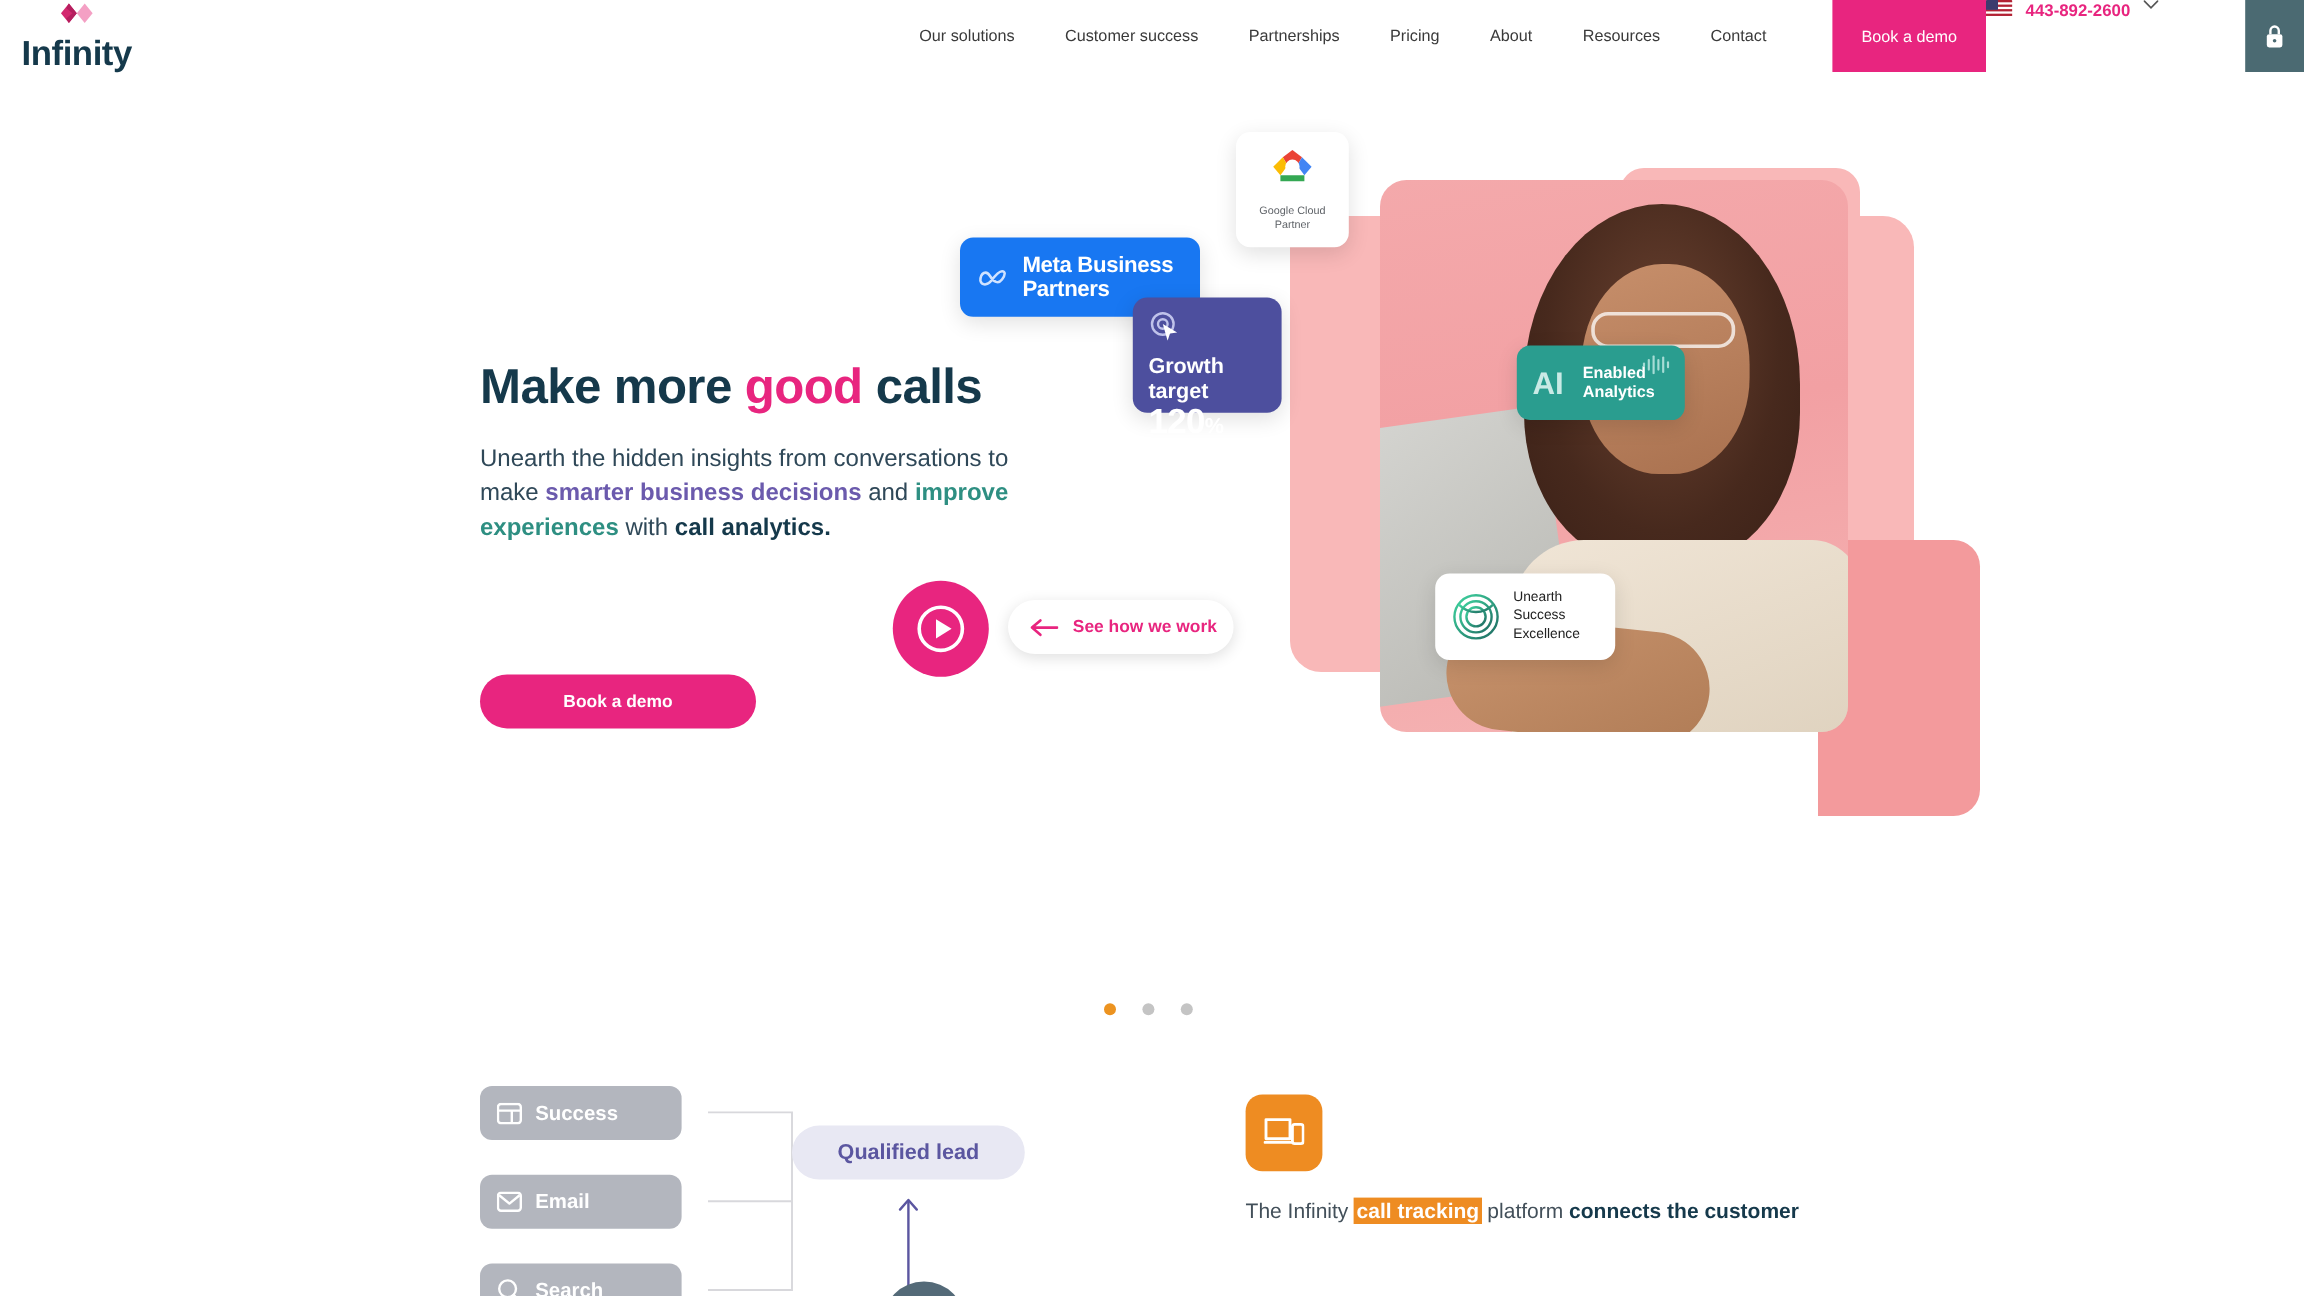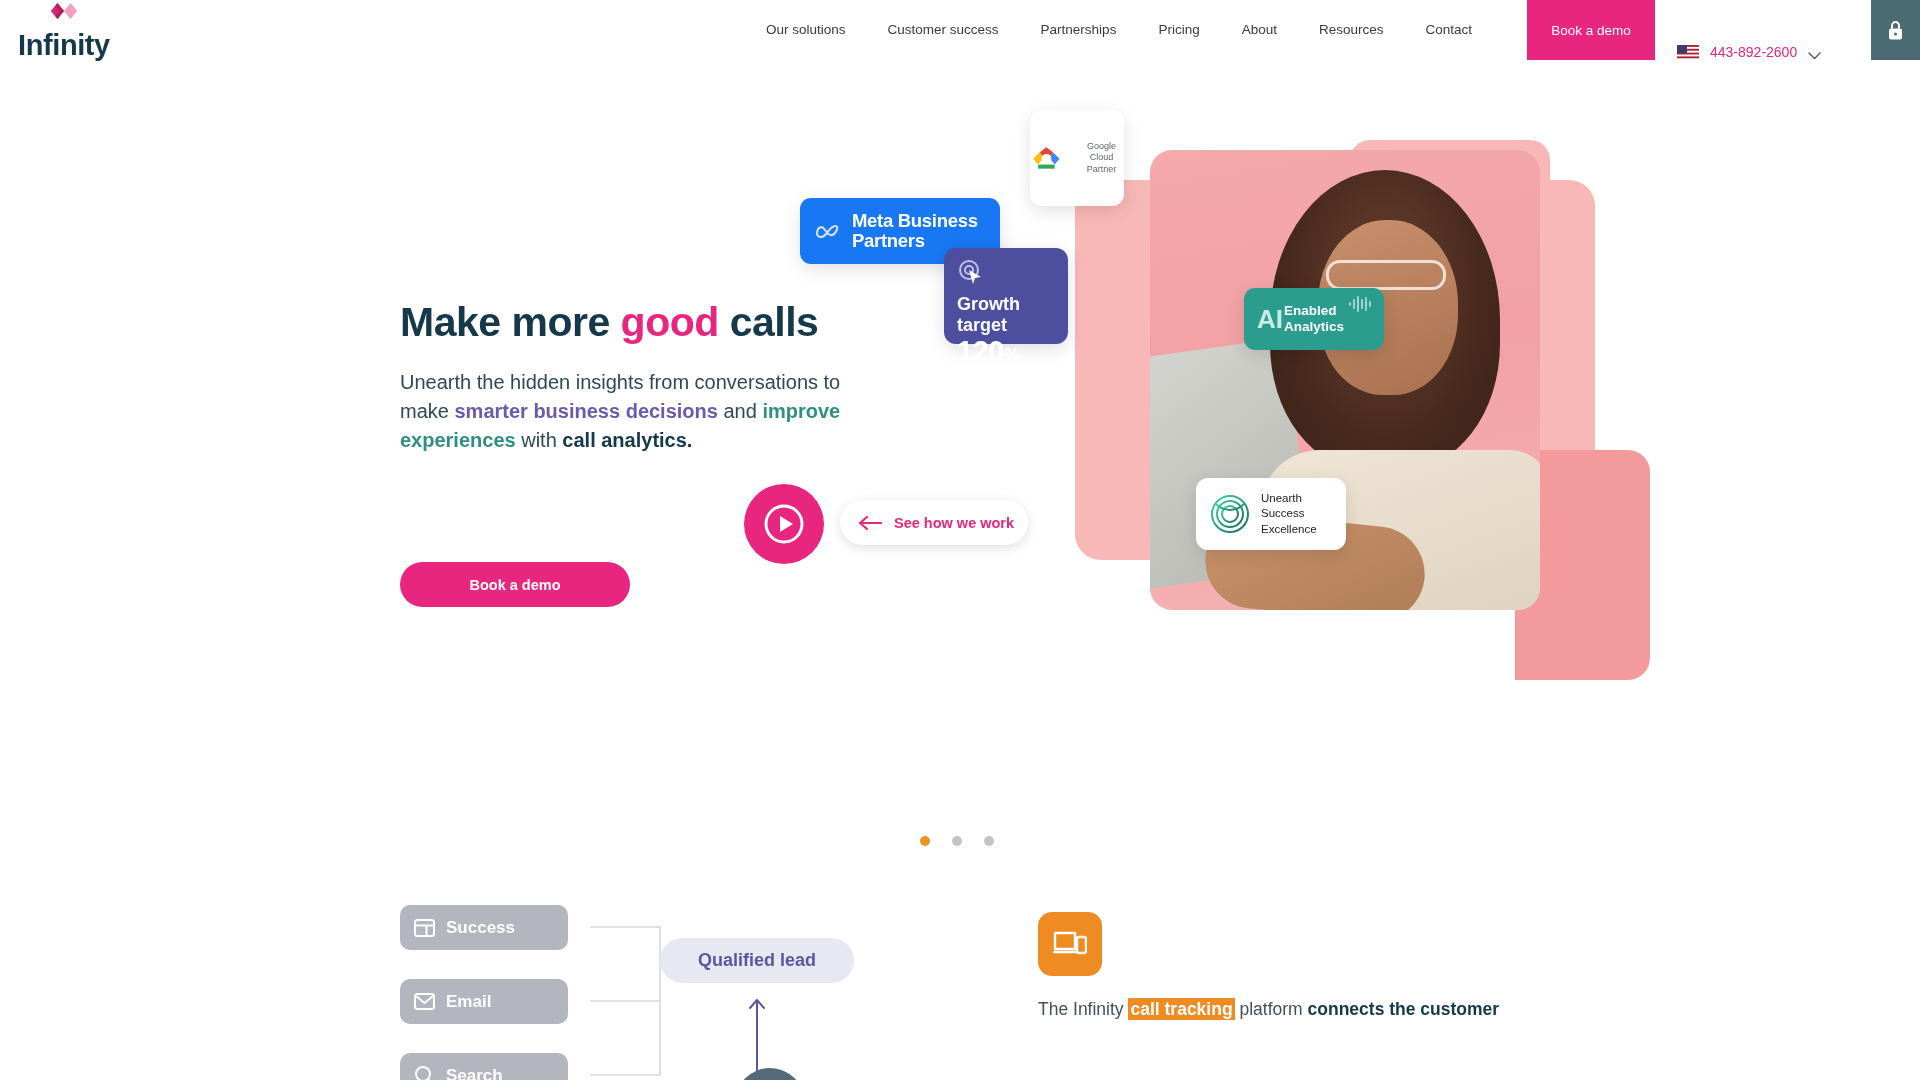--- a/index.html
+++ b/index.html
@@ -46,24 +46,24 @@
     width: 128px; height: 60px;
     background: #e8257f;
     color: #ffffff; font-size: 13.5px;
     display: flex; align-items: center; justify-content: center;
     cursor: pointer;
   }
 
   .phone-block {
     position: absolute; left: 1655px; top: 0;
     width: 186px; height: 60px;
-    display: flex; align-items: flex-end; gap: 11px;
-    padding-left: 22px;
+    display: flex; align-items: flex-start; gap: 11px;
     background: #ffffff;
     cursor: pointer;
+    font-weight: bold;
   }
   .flag { width: 22px; height: 15px; display:block; border-radius:1px; }
   .phone-num { font-size: 14px; color: #e8257f; white-space: nowrap; }
   .chev { width: 13px; height: 8px; display:block; }
 
   .lock-block {
     position: absolute; left: 1871px; top: 0;
     width: 49px; height: 60px;
     background: #4b6a72;
     display: flex; align-items: center; justify-content: center;
@@ -165,21 +165,21 @@
 
   .card {
     position: absolute;
     box-shadow: 0 5px 18px rgba(0,0,0,.12);
   }
   
   .gcp {
     left: 130px; top: 30px;
     width: 94px; height: 96px;
     background: #fff; border-radius: 12px;
-    display:flex; flex-direction:row; align-items:center;
+    display:flex; flex-direction:column; align-items:center;
     justify-content:center; gap:16px;
   }
   .gcp .lbl { font-size: 9px; color:#5f6368; text-align:center; line-height:1.28; }
 
   
   .meta {
     left: -100px; top: 118px;
     width: 200px; height: 66px;
     background: #1877f2; border-radius: 11px;
     display:flex; align-items:center; gap:8px;
@@ -196,24 +196,24 @@
     width: 124px; height: 96px;
     background: #4d4f9e; border-radius: 12px;
     padding: 10px 13px 0 13px;
   }
   .growth .t { color:#fff; font-size:18px; font-weight:700; margin-top:6px; }
   .growth .v { color:#fff; font-size:29px; font-weight:700; line-height:1.05; letter-spacing:-0.5px; }
   .growth .v small { font-size:18px; font-weight:600; }
 
   
   .aiea {
-    left: 344px; top: 208px;
+    left: 364px; top: 208px;
     width: 140px; height: 62px;
     background: #2a9d8f; border-radius: 11px;
-    display:flex; align-items:center; gap:1px;
+    display:flex; align-items:center; gap:16px;
     padding-left: 13px; position:absolute;
   }
   .aiea .ai { color:#c9eae5; font-size:26px; font-weight:700; line-height:1; }
   .aiea .lbl { color:#fff; font-size:13.5px; font-weight:700; line-height:1.18; }
   .aiea .wave { position:absolute; right:10px; top:8px; }
 
   
   .cse {
     left: 296px; top: 398px;
     width: 150px; height: 72px;

